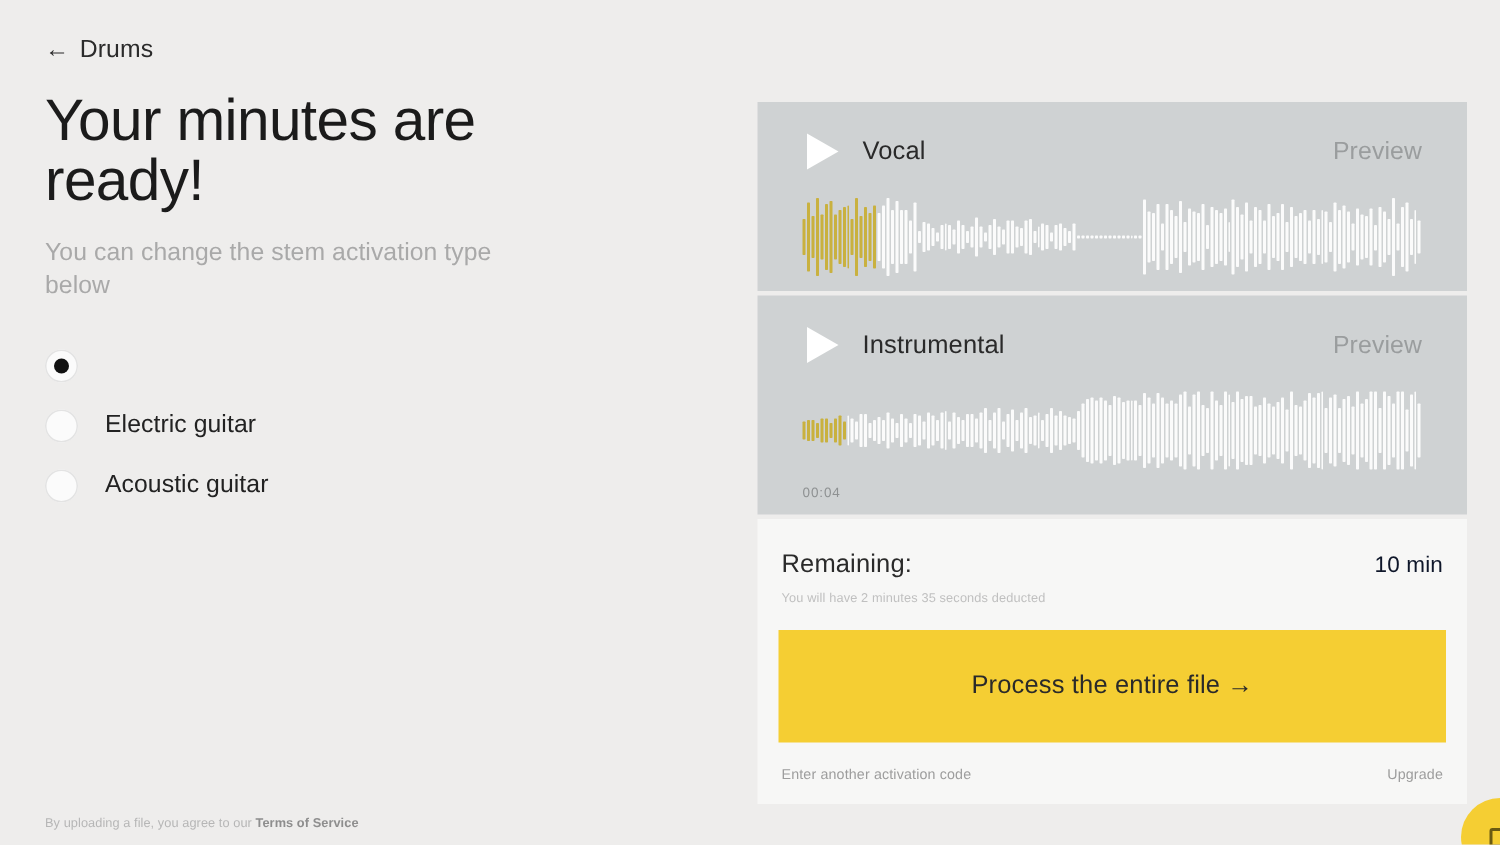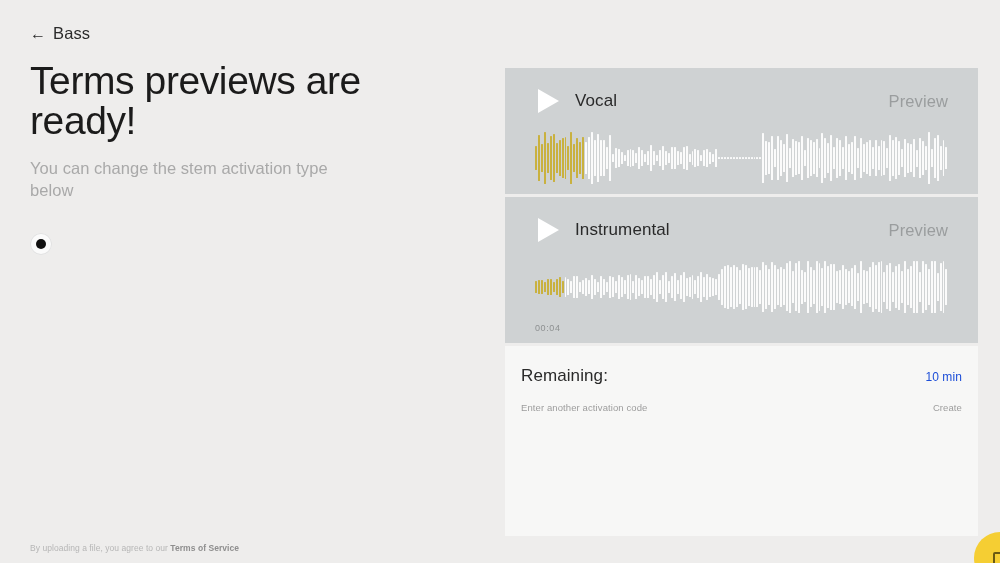--- a/index.html
+++ b/index.html
@@ -131,21 +131,21 @@
     margin-top:3px;
     padding:20px 14px 14px 14px;
     height:190px;
     box-sizing:border-box;
   }
   .rem-row{
     display:flex;align-items:baseline;
     padding:0 2px;
   }
   .rem-label{font-size:17px;color:#2a2a2a;letter-spacing:.1px;}
-  .rem-value{margin-left:auto;font-size:12px;color:#1d4ed8;letter-spacing:.1px;}
+  .rem-value{margin-left:auto;font-size:15px;color:#0f172a;letter-spacing:.1px;}
   .rem-note{
     margin-top:7px;padding:0 2px;
     font-size:8.5px;color:#c0c0c0;letter-spacing:.1px;
   }
 
   .process-btn{
     display:block;width:100%;
     margin-top:17px;
     background:#f5ce33;border:0;
     font-family:inherit;
@@ -177,38 +177,46 @@
 </style>
 </head>
 <body>
 
 <div class="page">
 
   <div class="left">
 
     <div class="back">
       <span class="arrow">←</span>
-      <span>Bass</span>
+      <span>Drums</span>
     </div>
 
-    <h1 class="title">Terms previews are ready!</h1>
+    <h1 class="title">Your minutes are ready!</h1>
 
     <p class="subtitle">You can change the stem activation type below</p>
 
     <div class="options">
 
       <div class="opt selected">
         <span class="radio">
             <span class="dot"></span>
           </span>
       </div>
 
 
 
-
+      <div class="opt">
+        <span class="radio"></span>
+        <span class="opt-label">Electric guitar</span>
+      </div>
+
+      <div class="opt">
+        <span class="radio"></span>
+        <span class="opt-label">Acoustic guitar</span>
+      </div>
 
 
     </div>
 
   </div>
 
   <div class="legal">
     <span>By uploading a file, you agree to our </span><b>Terms of Service</b>
   </div>
 
@@ -517,25 +525,27 @@
           </div>
       </div>
       <div class="stem-time">00:04</div>
     </div>
 
     <div class="summary">
       <div class="rem-row">
         <span class="rem-label">Remaining:</span>
         <span class="rem-value">10 min</span>
       </div>
-
+      <div class="rem-note">You will have 2 minutes 35 seconds deducted</div>
+
+      <button class="process-btn">Process the entire file →</button>
 
       <div class="links">
         <span class="link">Enter another activation code</span>
-        <span class="link right-link">Create</span>
+        <span class="link right-link">Upgrade</span>
       </div>
     </div>
 
   </div>
 
   <div class="chat-bubble">
     <span class="glyph"></span>
   </div>
 
 </div>

